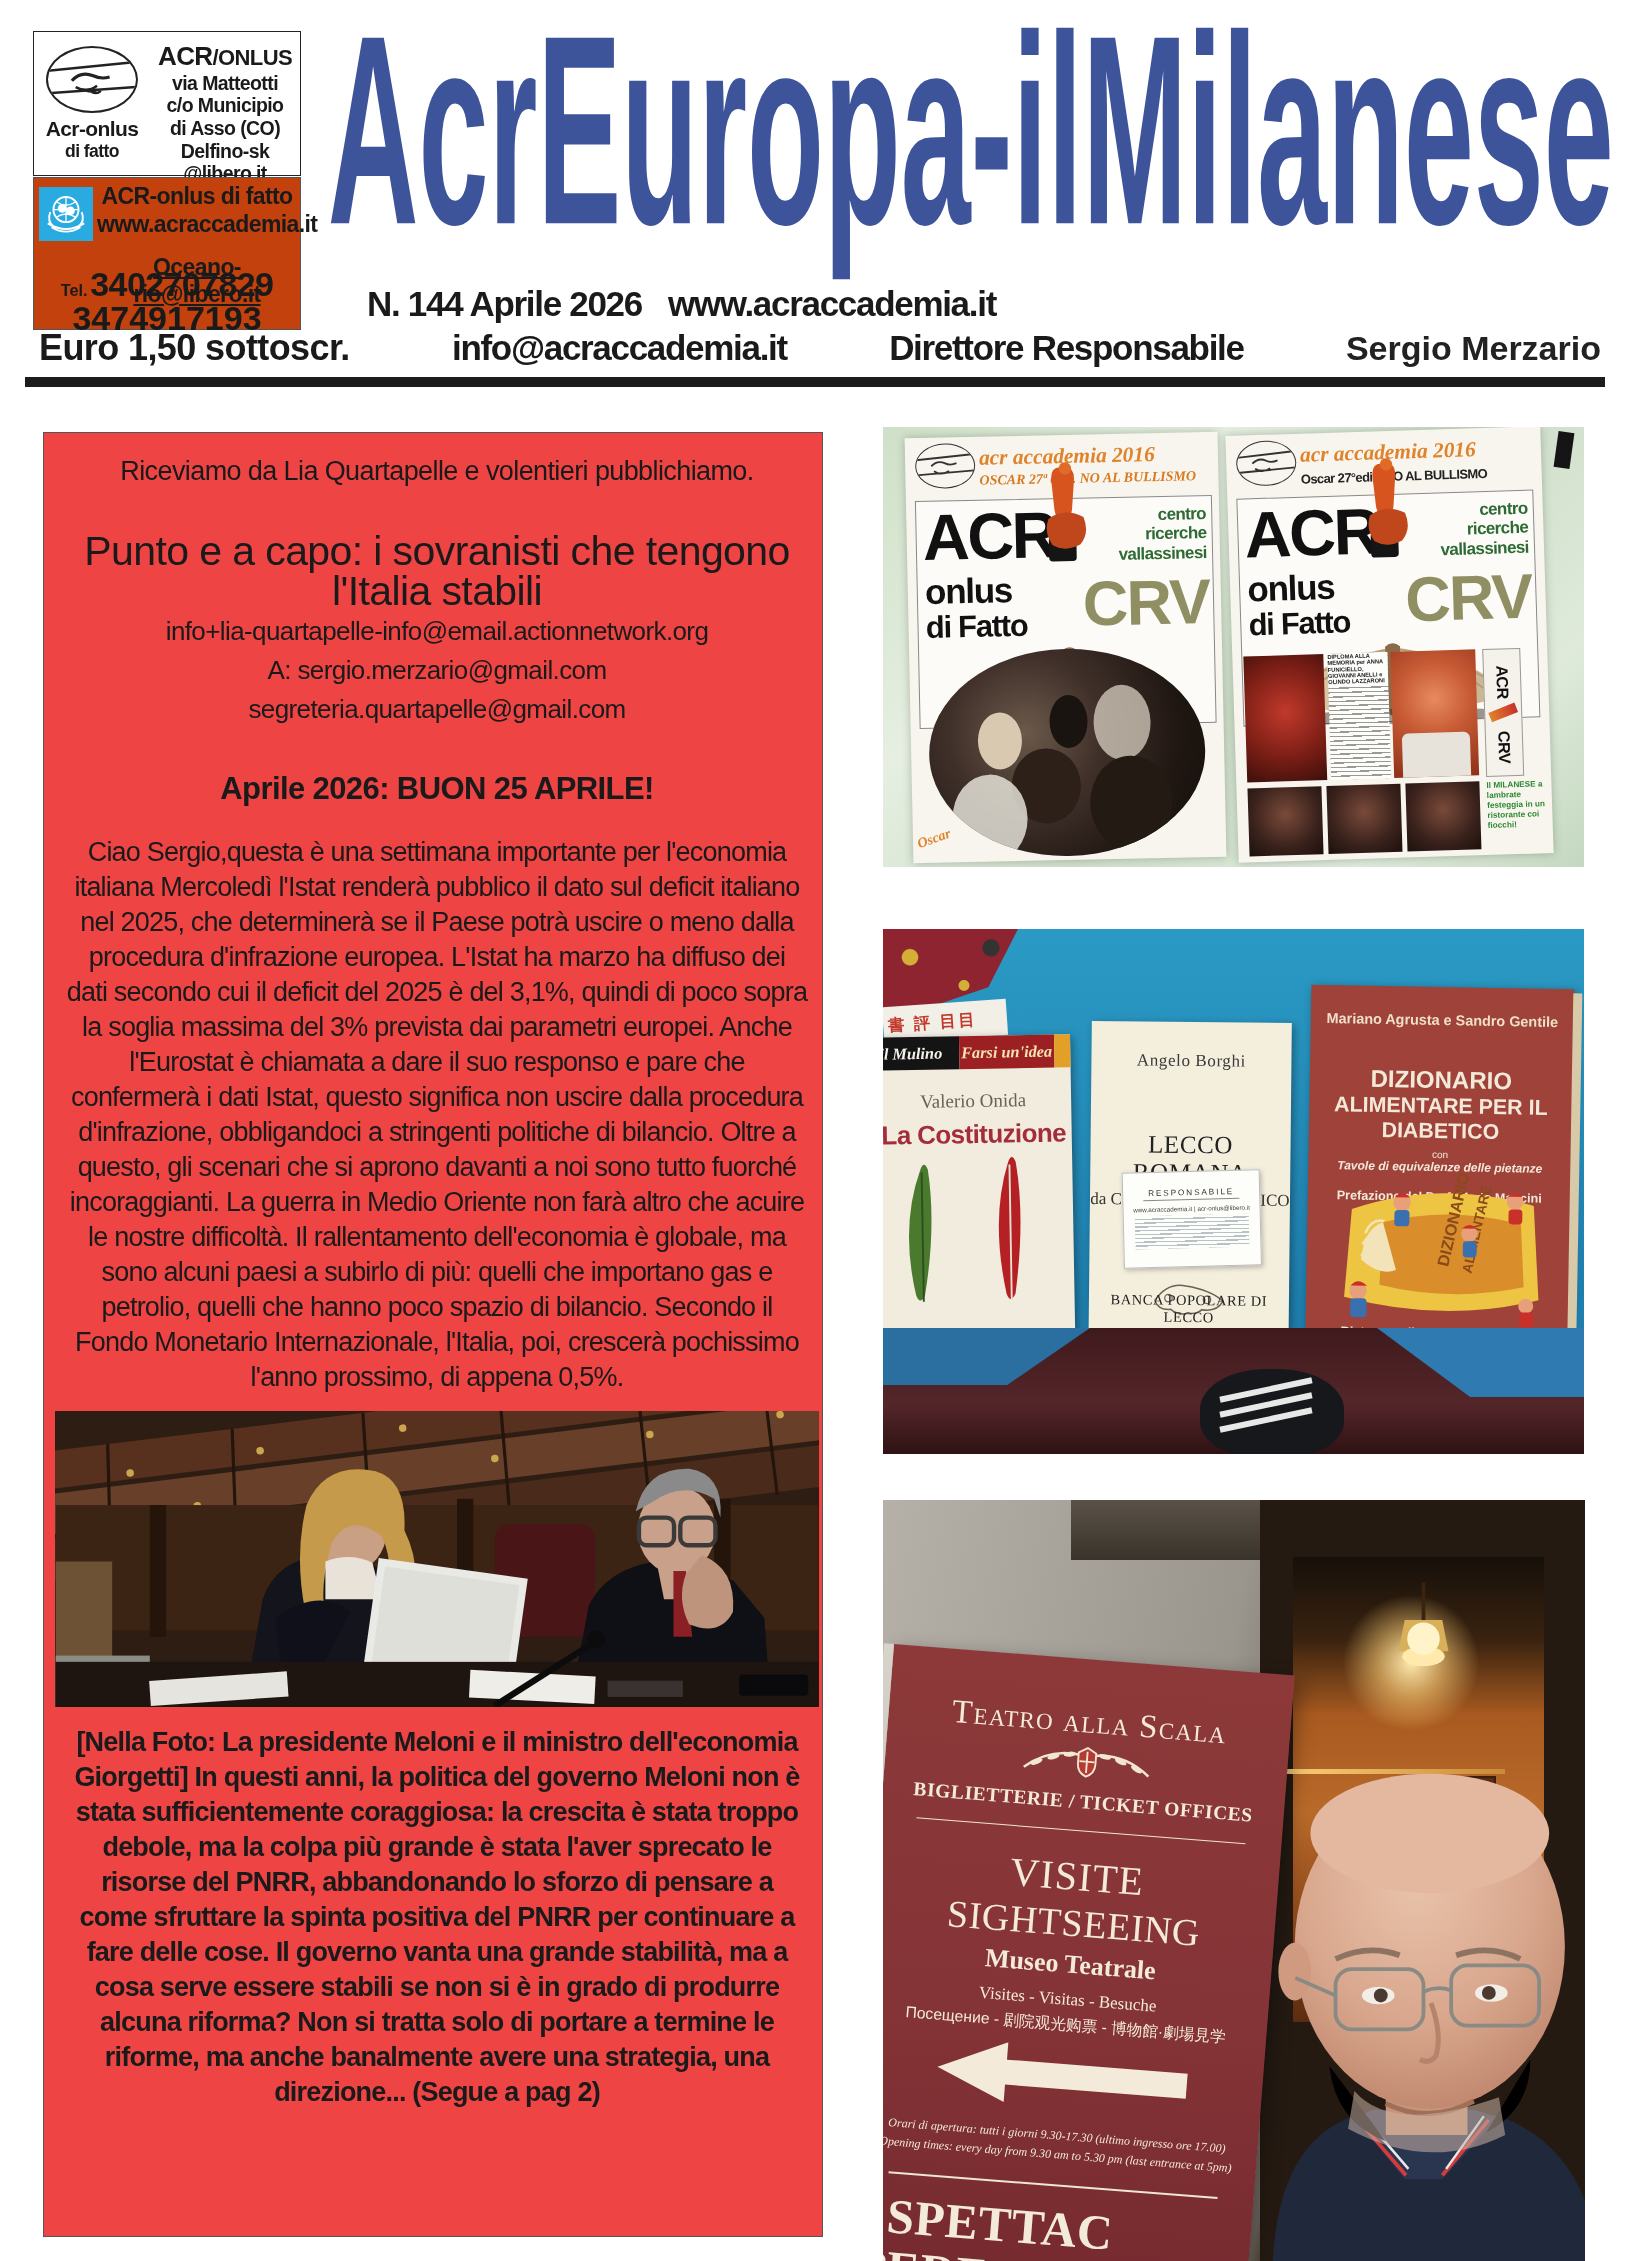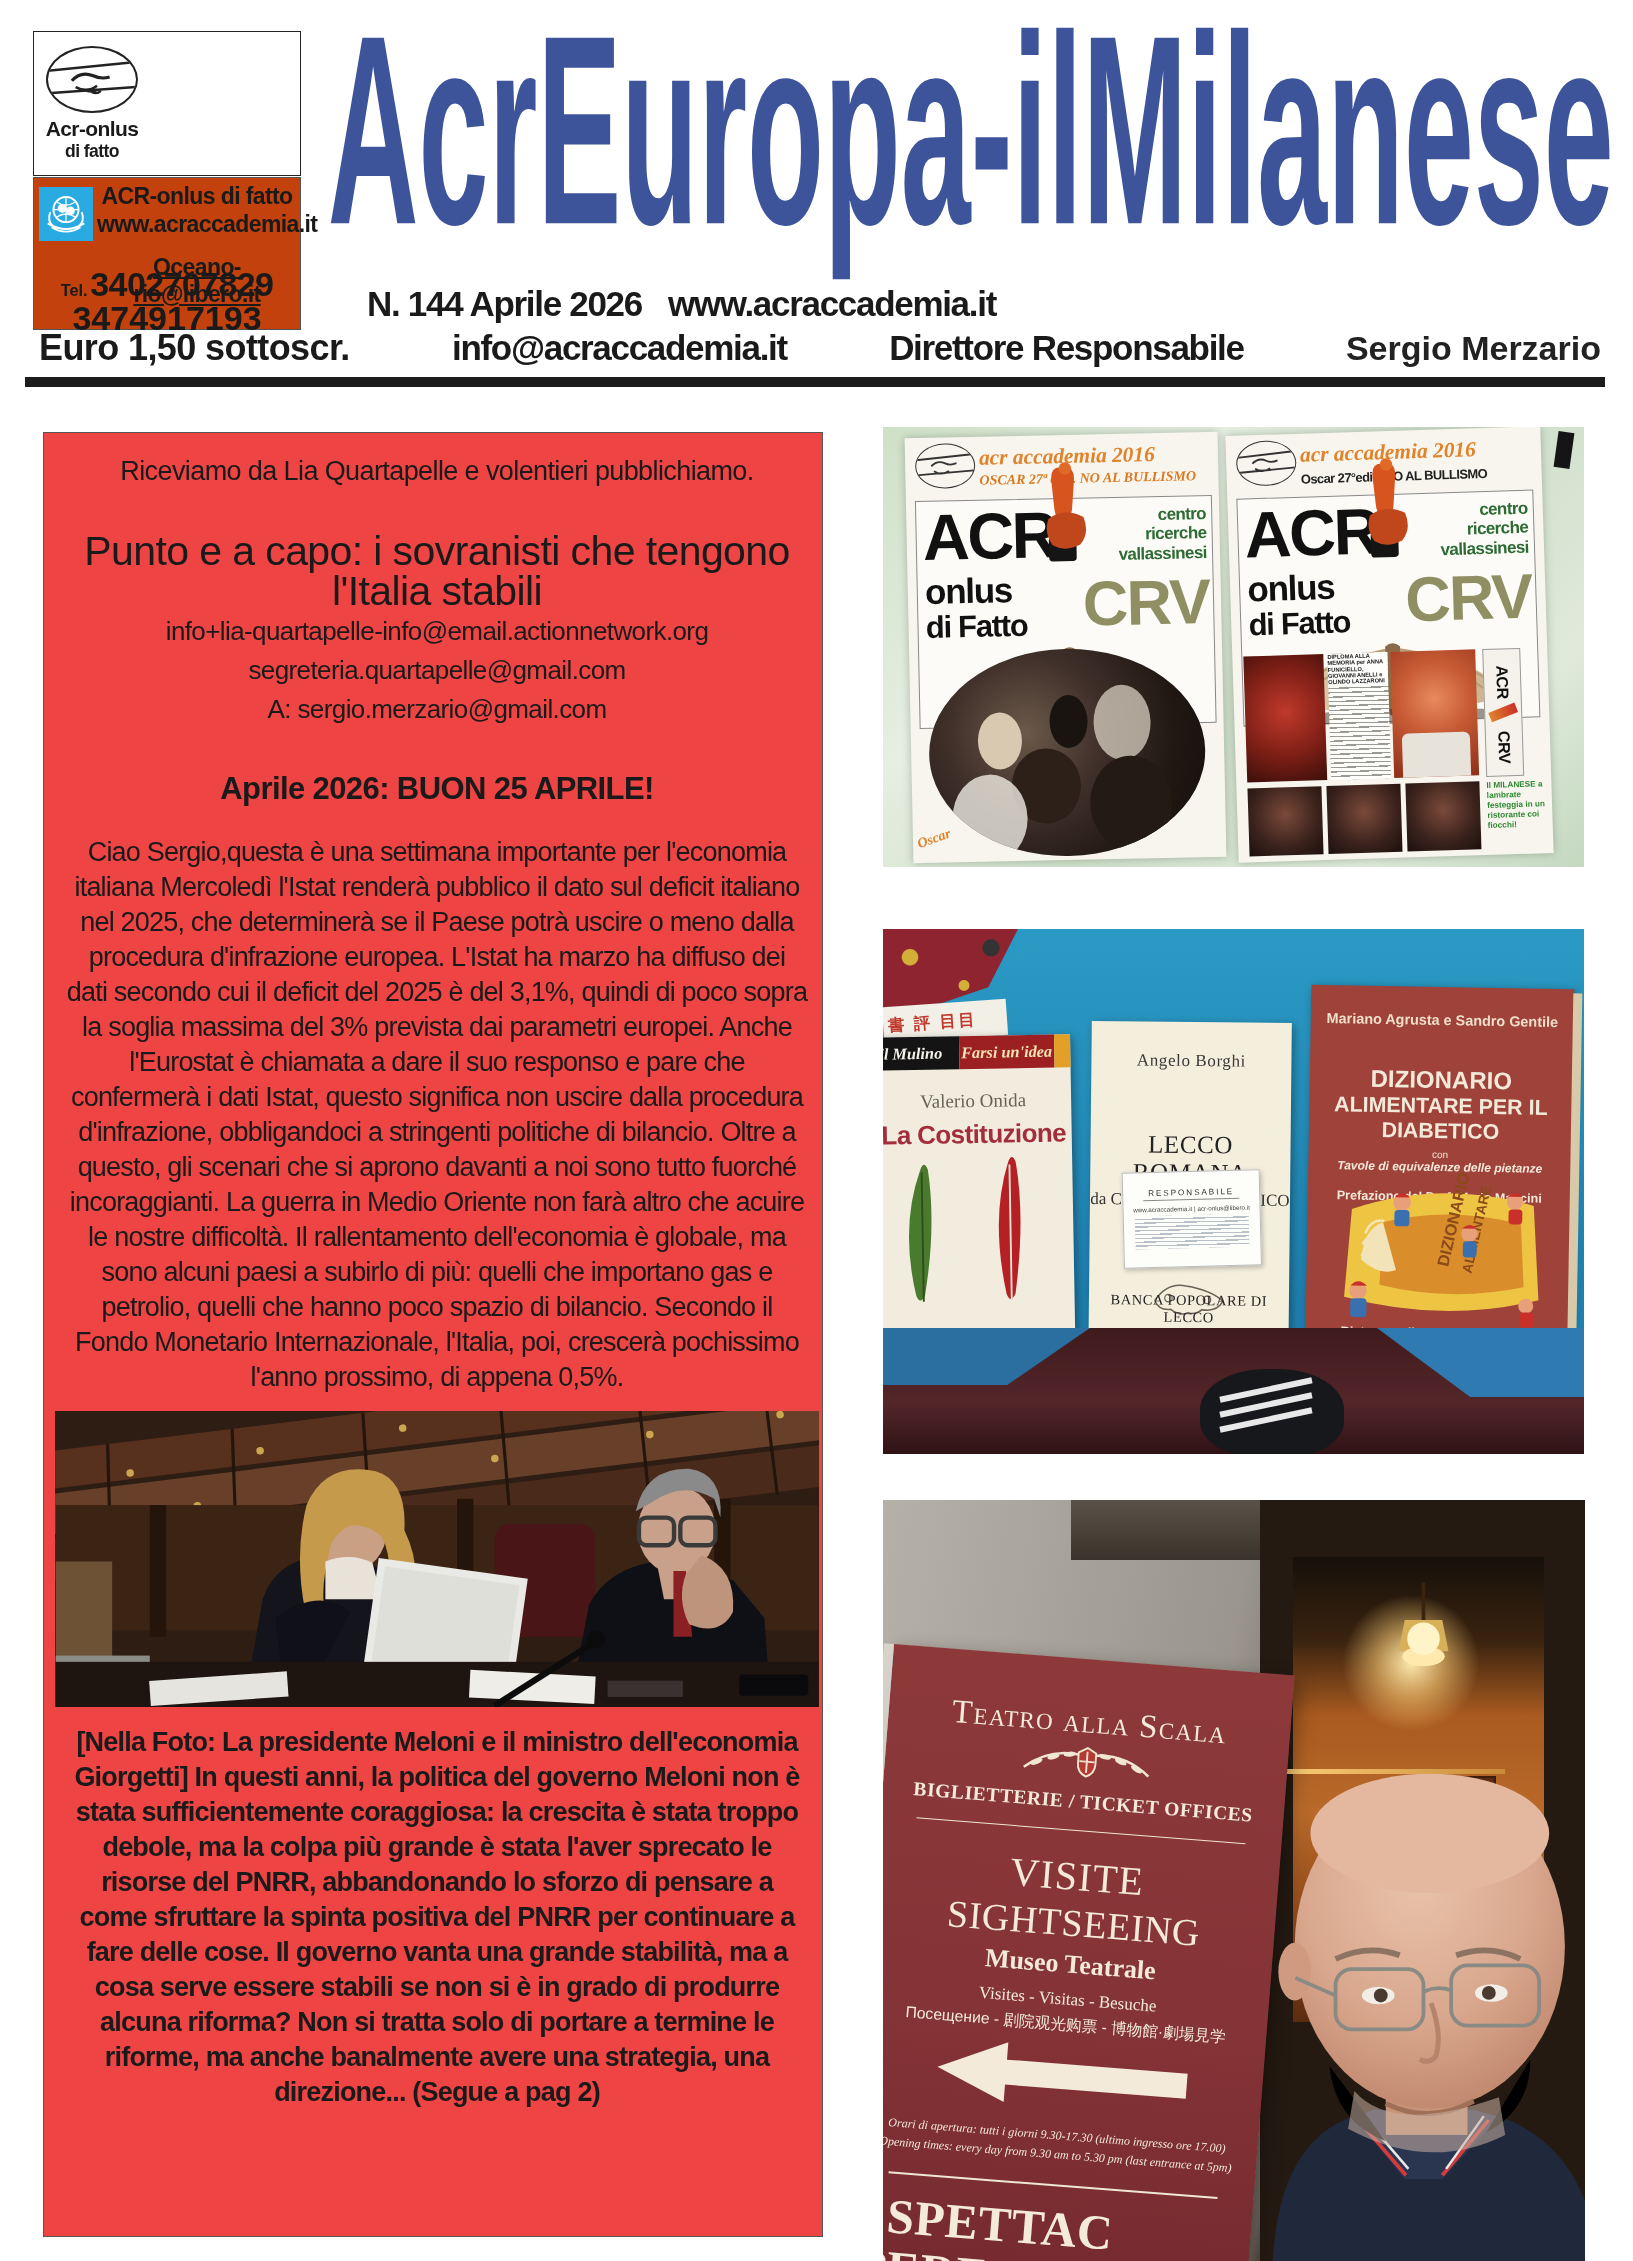--- a/index.html
+++ b/index.html
@@ -197,20 +197,28 @@
         <svg width="88" height="63" viewBox="0 0 140 100">
           <path d="M0 36 L140 22" stroke="#222" stroke-width="4" fill="none"></path>
           <path d="M0 72 L140 62" stroke="#222" stroke-width="4" fill="none"></path>
           <path d="M38 52 q14 -16 34 -8 q12 6 26 2" stroke="#222" stroke-width="5" fill="none"></path>
           <path d="M44 62 q18 10 34 -2 M58 66 q10 6 20 0 M70 70 q8 4 14 -2" stroke="#222" stroke-width="4" fill="none"></path>
         </svg>
       </div>
       <div class="box1-cap1">Acr-onlus</div>
       <div class="box1-cap2">di fatto</div>
     </div>
+    <div class="box1-text">
+      <div class="box1-org"><span>ACR</span><span class="suf">/ONLUS</span></div>
+      <div class="box1-addr">via Matteotti</div>
+      <div class="box1-addr">c/o Municipio</div>
+      <div class="box1-addr">di Asso (CO)</div>
+      <div class="box1-addr">Delfino-sk</div>
+      <div class="box1-addr">@libero.it</div>
+    </div>
   </div>
 
   <div class="abs box2">
     <div class="unicef">
       <svg width="54" height="54" viewBox="0 0 86 86">
         <circle cx="43" cy="36" r="20" fill="none" stroke="#fff" stroke-width="3"></circle>
         <path d="M23 36 h40 M43 16 v40 M28 24 q15 10 30 0 M28 48 q15 -10 30 0" stroke="#fff" stroke-width="2" fill="none"></path>
         <circle cx="37" cy="34" r="7" fill="#fff"></circle>
           <circle cx="50" cy="38" r="7" fill="#fff"></circle>
         <path d="M14 58 q29 18 58 0 M20 64 q23 14 46 0" stroke="#fff" stroke-width="3" fill="none"></path>
@@ -243,22 +251,22 @@
 
   <div class="abs rule"></div>
 
   <div class="abs col">
     <p class="intro">Riceviamo da Lia Quartapelle e volentieri pubblichiamo.</p>
     <div class="headline">
       <div>Punto e a capo: i sovranisti che tengono</div>
       <div>l'Italia stabili</div>
     </div>
     <div class="mail">info+lia-quartapelle-info@email.actionnetwork.org</div>
+    <div class="mail">A: sergio.merzario@gmail.com</div>
     <div class="mail">segreteria.quartapelle@gmail.com</div>
-    <div class="mail">A: sergio.merzario@gmail.com</div>
     <div class="subhead">Aprile 2026: BUON 25 APRILE!</div>
     <p class="body">Ciao Sergio,questa è una settimana importante per l'economia italiana Mercoledì l'Istat renderà pubblico il dato sul deficit italiano nel 2025, che determinerà se il Paese potrà uscire o meno dalla procedura d'infrazione europea. L'Istat ha marzo ha diffuso dei dati secondo cui il deficit del 2025 è del 3,1%, quindi di poco sopra la soglia massima del 3% prevista dai parametri europei. Anche l'Eurostat è chiamata a dare il suo responso e pare che confermerà i dati Istat, questo significa non uscire dalla procedura d'infrazione, obbligandoci a stringenti politiche di bilancio. Oltre a questo, gli scenari che si aprono davanti a noi sono tutto fuorché incoraggianti. La guerra in Medio Oriente non farà altro che acuire le nostre difficoltà. Il rallentamento dell'economia è globale, ma sono alcuni paesi a subirlo di più: quelli che importano gas e petrolio, quelli che hanno poco spazio di bilancio. Secondo il Fondo Monetario Internazionale, l'Italia, poi, crescerà pochissimo l'anno prossimo, di appena 0,5%.</p>
 
     <div class="photo-parl">
       <svg width="764" height="296" viewBox="0 0 1216 472">
         <rect width="1216" height="472" fill="#2e1d13"></rect>
 
         <g transform="rotate(-7 600 80)">
           <rect x="-40" y="-10" width="1300" height="60" fill="#57301e"></rect>
           <rect x="-40" y="58" width="1300" height="64" fill="#68402a"></rect>

